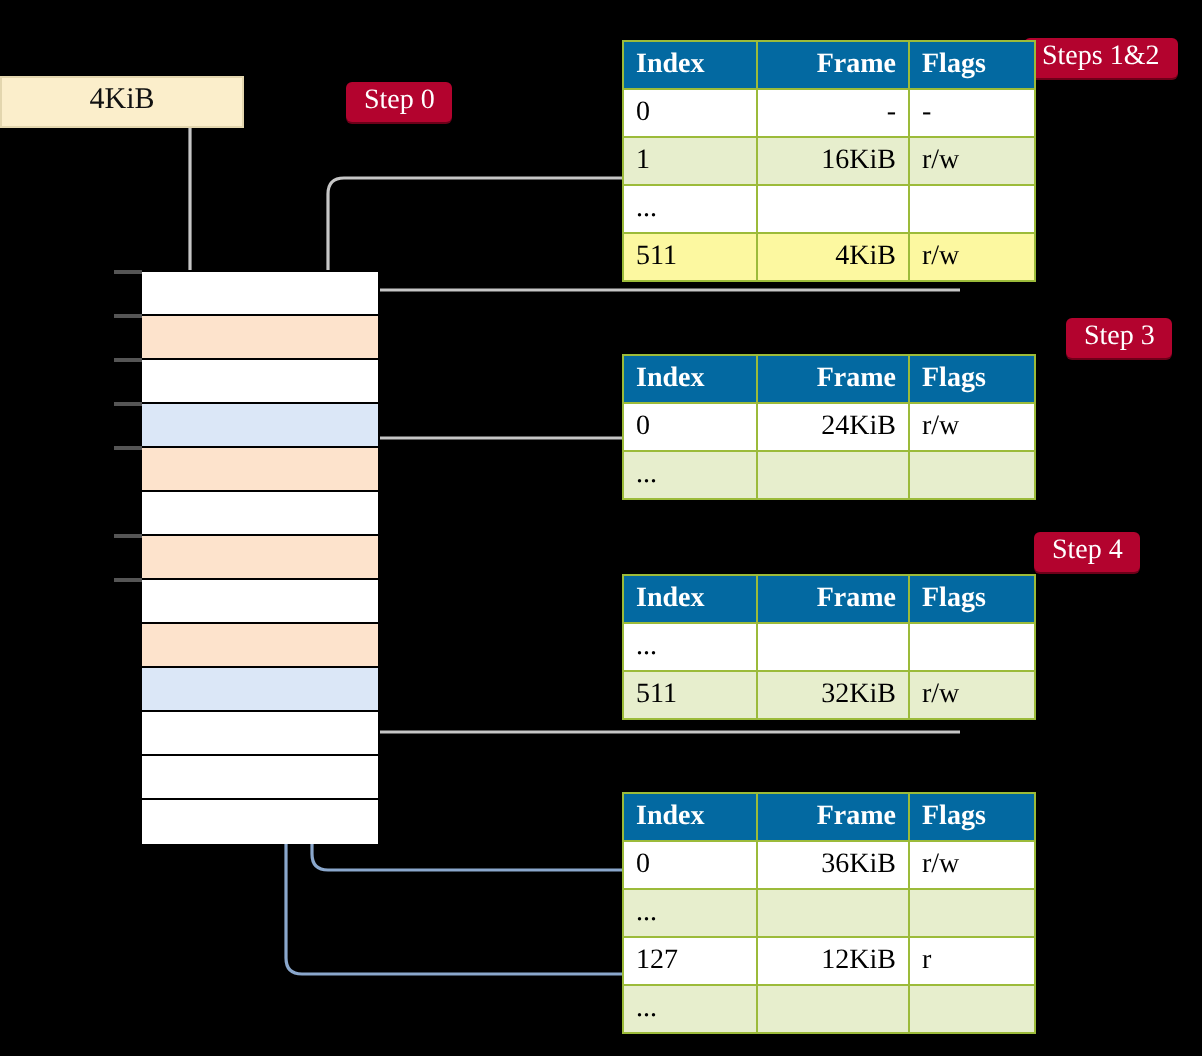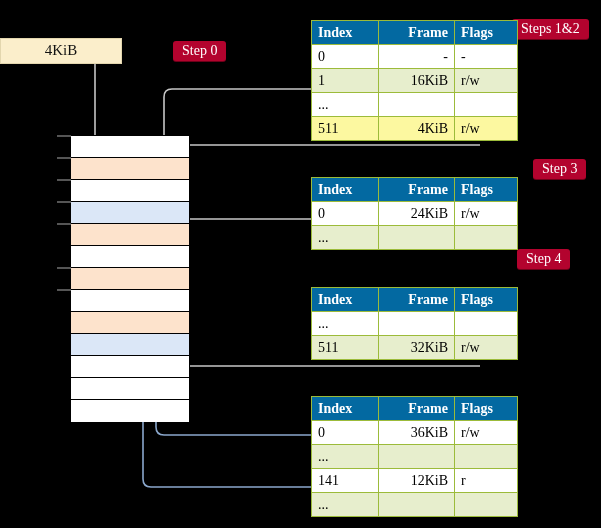--- a/index.html
+++ b/index.html
@@ -80,21 +80,21 @@
     <path d="M 480,487 L 151,487 Q 143,487 143,479 L 143,328" fill="none" stroke="#8aa7cc" stroke-width="1.6" marker-end="url(#bu)"></path>
   </svg>
 
   <div class="vabox" style="left:0px;top:38px;width:120px;height:24px;">
     <span>4KiB</span>
   </div>
 
   <div class="badge" style="left:173px;top:41px;">Step 0</div>
   <div class="badge" style="left:512px;top:19px;">Steps 1&amp;2</div>
   <div class="badge" style="left:533px;top:159px;">Step 3</div>
-  <div class="badge" style="left:517px;top:249px;text-align:right;">Step 4</div>
+  <div class="badge" style="left:517px;top:266px;text-align:right;">Step 4</div>
 
   <div class="memcol">
     <div class="memrow white" style="top:0px;"></div>
     <div class="memrow orange" style="top:22px;"></div>
     <div class="memrow white" style="top:44px;"></div>
     <div class="memrow blue" style="top:66px;"></div>
     <div class="memrow orange" style="top:88px;"></div>
     <div class="memrow white" style="top:110px;"></div>
     <div class="memrow orange" style="top:132px;"></div>
     <div class="memrow white" style="top:154px;"></div>
@@ -199,21 +199,21 @@
           <td class="c-idx">0</td>
           <td class="c-frm">36KiB</td>
           <td class="c-flg">r/w</td>
         </tr>
         <tr class="alt">
           <td class="c-idx">...</td>
           <td class="c-frm"></td>
           <td class="c-flg"></td>
         </tr>
         <tr>
-          <td class="c-idx">141</td>
+          <td class="c-idx">127</td>
           <td class="c-frm">12KiB</td>
           <td class="c-flg">r</td>
         </tr>
         <tr class="alt">
           <td class="c-idx">...</td>
           <td class="c-frm"></td>
           <td class="c-flg"></td>
         </tr>
       </tbody>
     </table>

